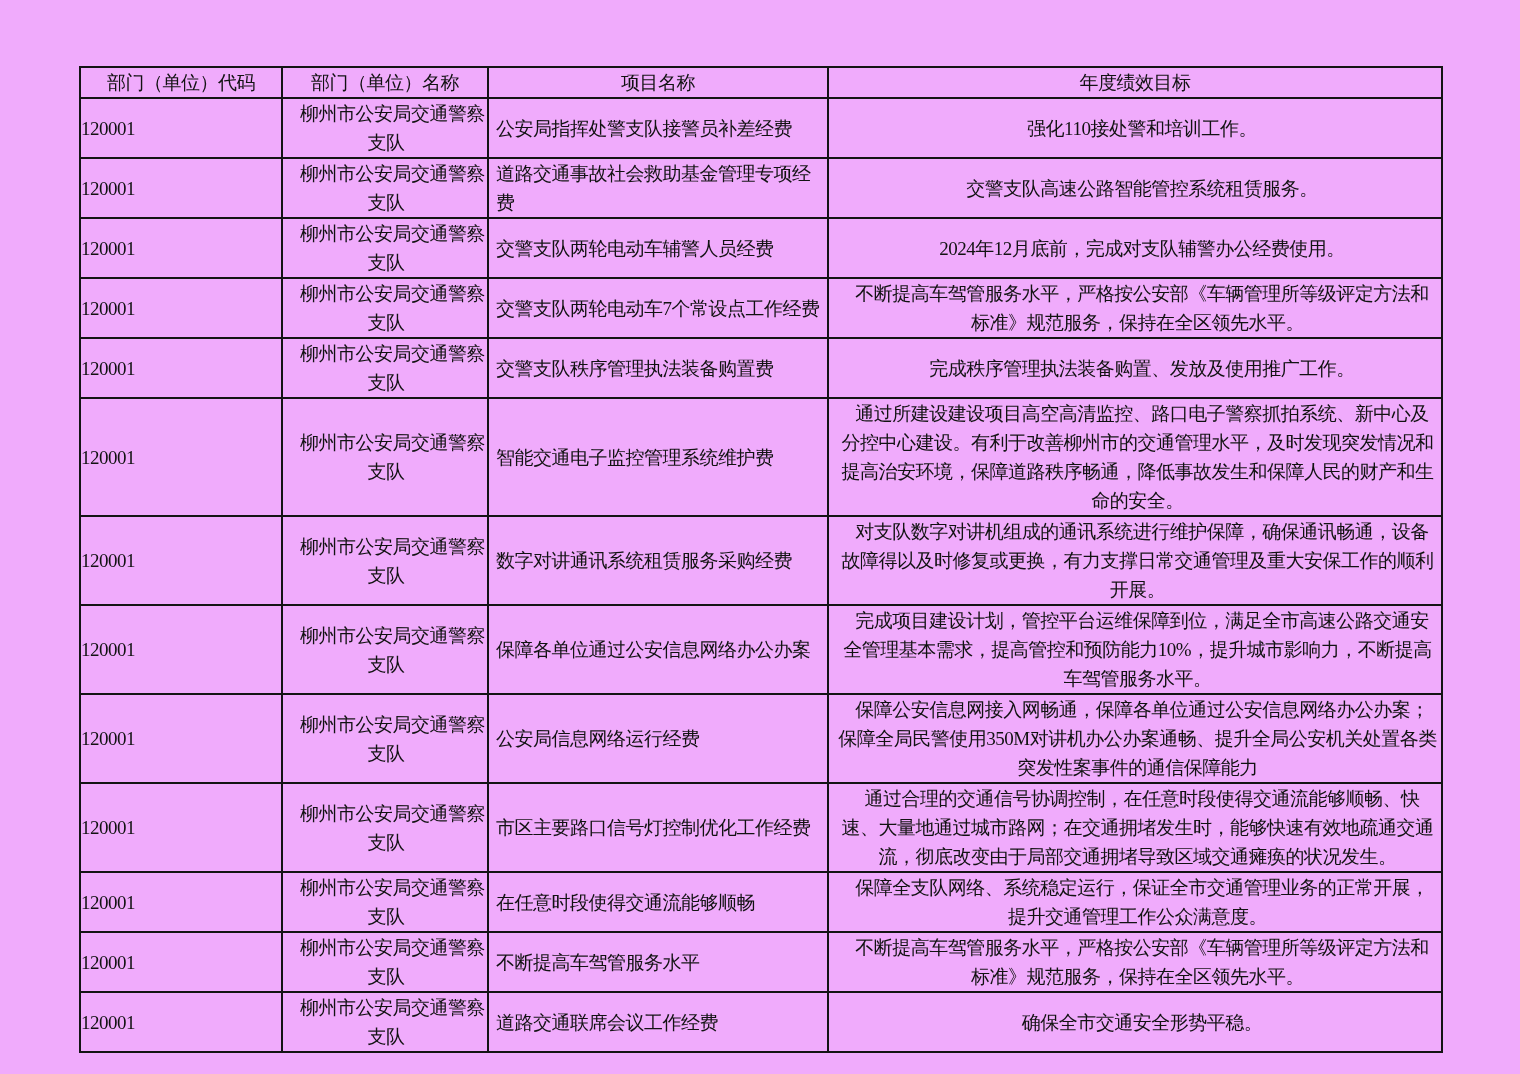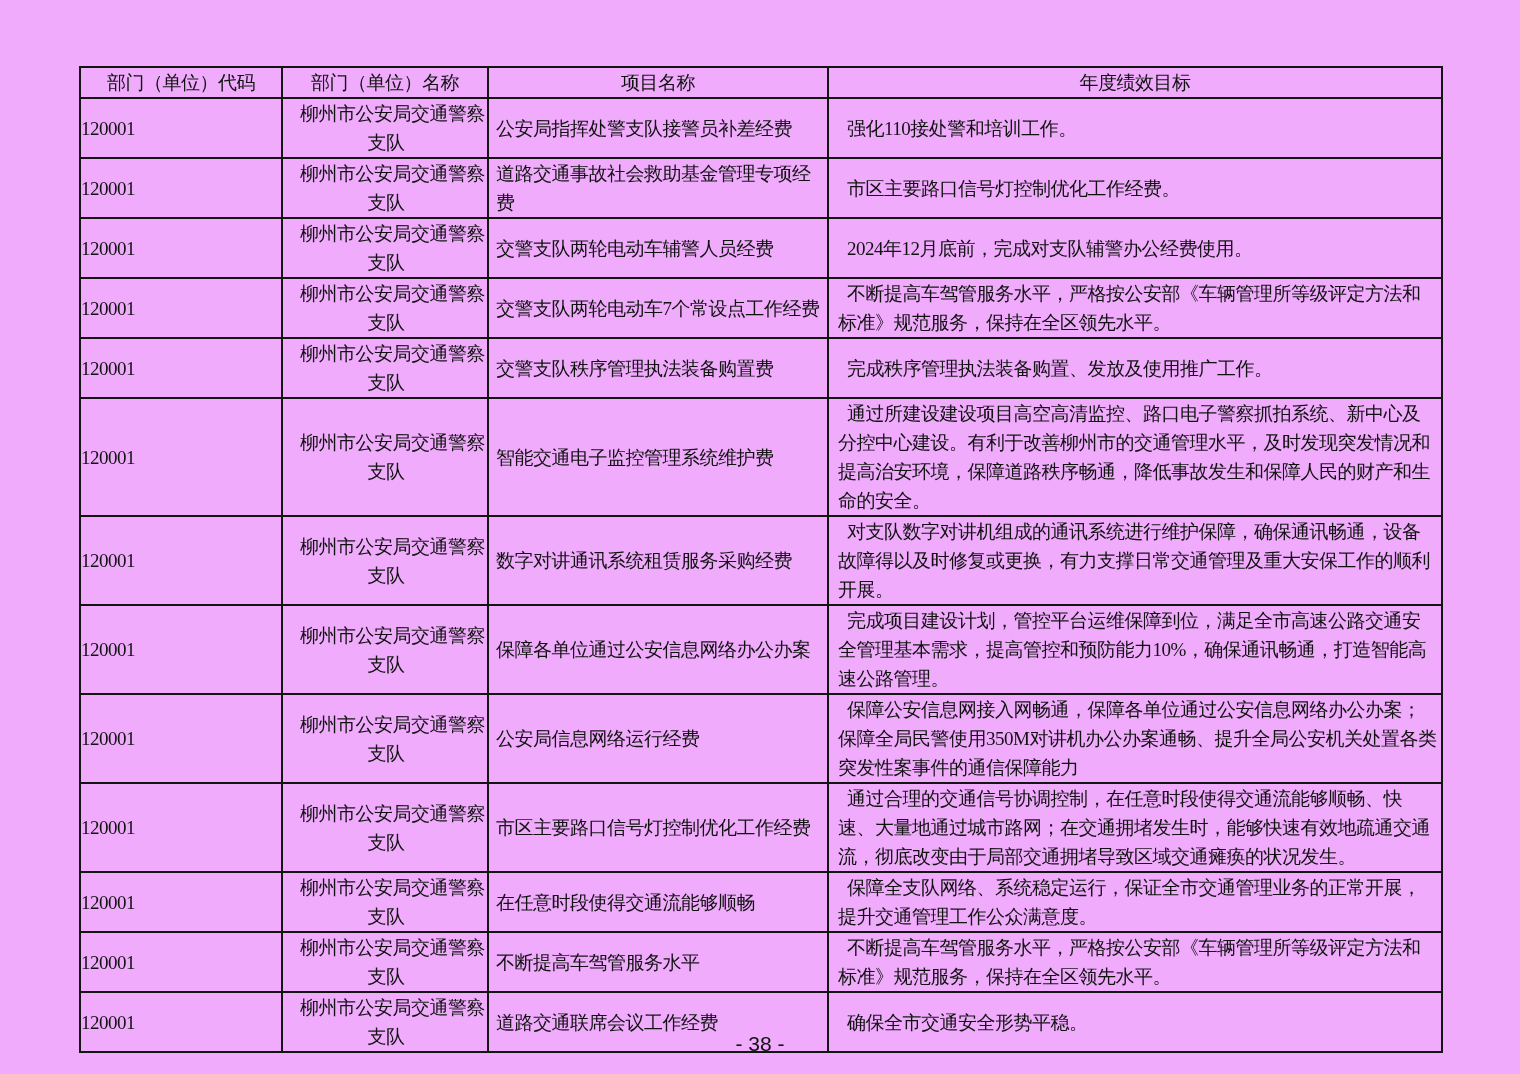--- a/index.html
+++ b/index.html
@@ -36,21 +36,21 @@
     overflow: hidden;
   }
   .perf-table th {
     height: 26px;
     text-align: center;
   }
   .perf-table td { height: 56px; }
   td.c-code { text-align: left; }
   td.c-name { padding: 0 2px 0 4px; text-indent: 13px; text-align: center; border-radius: 24px; }
   td.c-proj { padding: 0 0 0 7px; text-align: left; }
-  td.c-goal { padding: 0 4px 0 9px; text-indent: 9px; text-align: left; }
+  td.c-goal { padding: 0 4px 0 9px; text-indent: 9px; text-align: center; }
   .page-footer {
     position: absolute;
     left: 0;
     top: 1032px;
     width: 100%;
     text-align: center;
     font-family: "Liberation Sans", "DejaVu Sans", sans-serif;
     font-size: 21px;
     color: #111111;
   }
@@ -80,21 +80,21 @@
     <td class="c-code">120001</td>
     <td class="c-name">柳州市公安局交通警察支队</td>
     <td class="c-proj">公安局指挥处警支队接警员补差经费</td>
     <td class="c-goal">强化110接处警和培训工作。</td>
   </tr>
 
   <tr>
     <td class="c-code">120001</td>
     <td class="c-name">柳州市公安局交通警察支队</td>
     <td class="c-proj">道路交通事故社会救助基金管理专项经费</td>
-    <td class="c-goal">市区主要路口信号灯控制优化工作经费。</td>
+    <td class="c-goal">交警支队高速公路智能管控系统租赁服务。</td>
   </tr>
 
   <tr>
     <td class="c-code">120001</td>
     <td class="c-name">柳州市公安局交通警察支队</td>
     <td class="c-proj">交警支队两轮电动车辅警人员经费</td>
     <td class="c-goal">2024年12月底前，完成对支队辅警办公经费使用。</td>
   </tr>
 
   <tr>
@@ -122,21 +122,21 @@
     <td class="c-code">120001</td>
     <td class="c-name">柳州市公安局交通警察支队</td>
     <td class="c-proj">数字对讲通讯系统租赁服务采购经费</td>
     <td class="c-goal">对支队数字对讲机组成的通讯系统进行维护保障，确保通讯畅通，设备故障得以及时修复或更换，有力支撑日常交通管理及重大安保工作的顺利开展。</td>
   </tr>
 
   <tr>
     <td class="c-code">120001</td>
     <td class="c-name">柳州市公安局交通警察支队</td>
     <td class="c-proj">保障各单位通过公安信息网络办公办案</td>
-    <td class="c-goal">完成项目建设计划，管控平台运维保障到位，满足全市高速公路交通安全管理基本需求，提高管控和预防能力10%，确保通讯畅通，打造智能高速公路管理。</td>
+    <td class="c-goal">完成项目建设计划，管控平台运维保障到位，满足全市高速公路交通安全管理基本需求，提高管控和预防能力10%，提升城市影响力，不断提高车驾管服务水平。</td>
   </tr>
 
   <tr>
     <td class="c-code">120001</td>
     <td class="c-name">柳州市公安局交通警察支队</td>
     <td class="c-proj">公安局信息网络运行经费</td>
     <td class="c-goal">保障公安信息网接入网畅通，保障各单位通过公安信息网络办公办案；保障全局民警使用350M对讲机办公办案通畅、提升全局公安机关处置各类突发性案事件的通信保障能力</td>
   </tr>
 
   <tr>
@@ -162,15 +162,14 @@
 
   <tr>
     <td class="c-code">120001</td>
     <td class="c-name">柳州市公安局交通警察支队</td>
     <td class="c-proj">道路交通联席会议工作经费</td>
     <td class="c-goal">确保全市交通安全形势平稳。</td>
   </tr>
 </tbody>
   </table>
 
-  <div class="page-footer">- 38 -</div>
 
 </div>
 
 </body></html>

